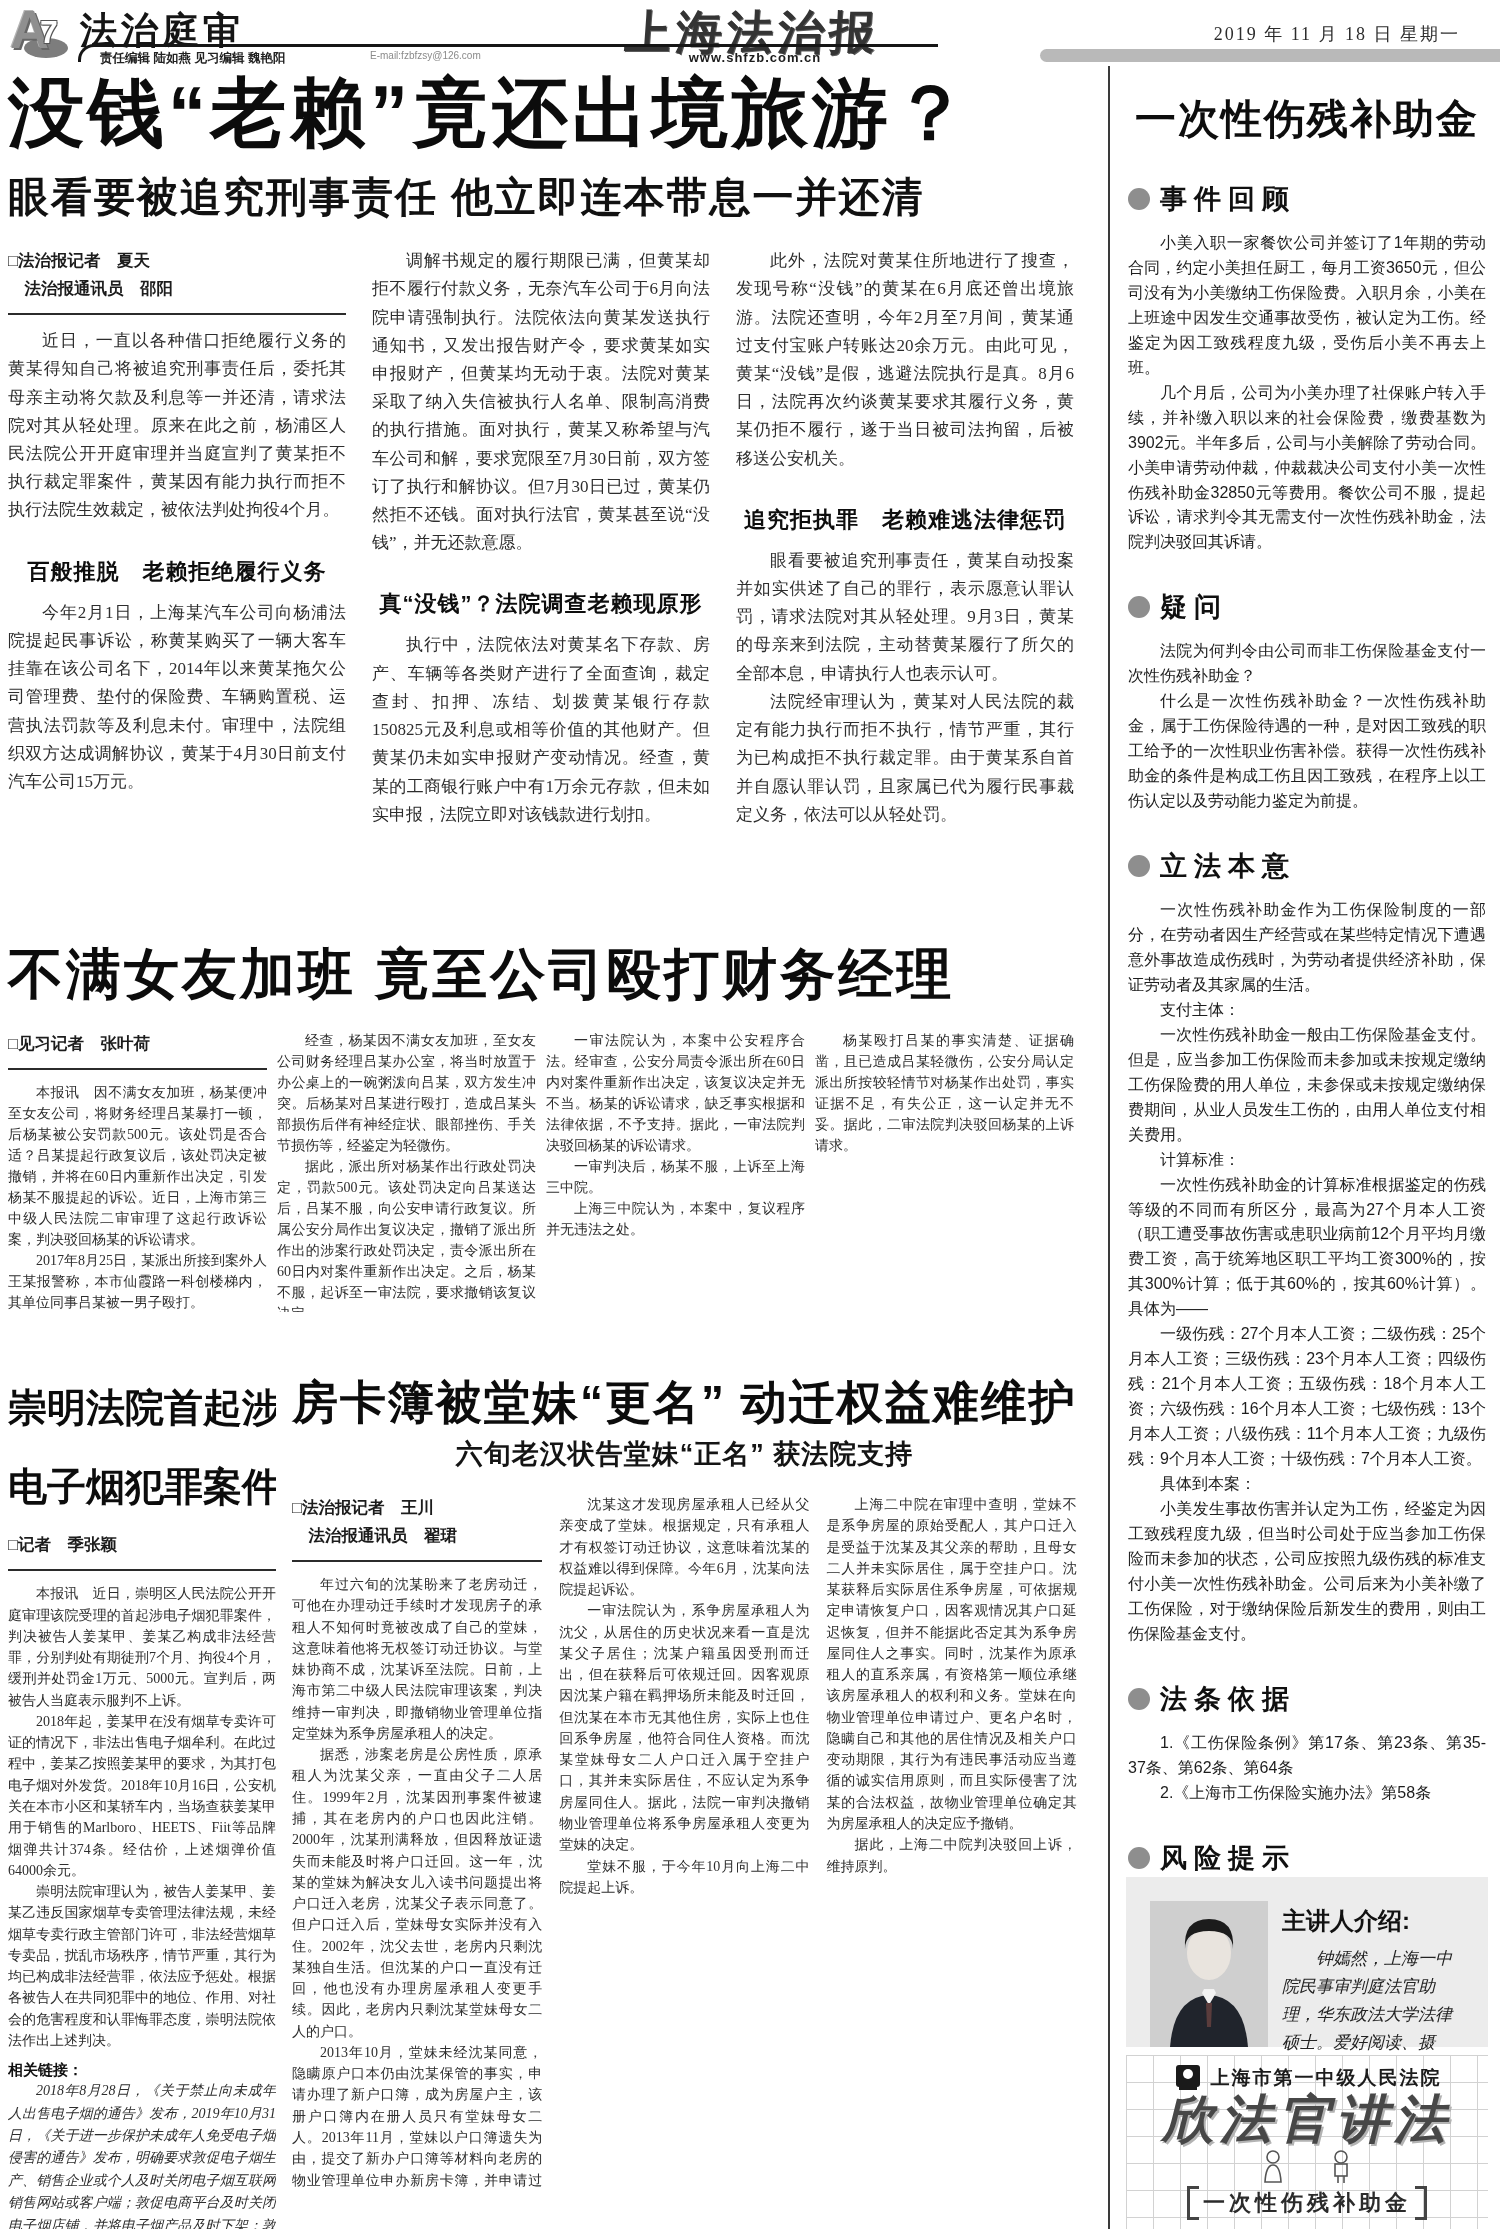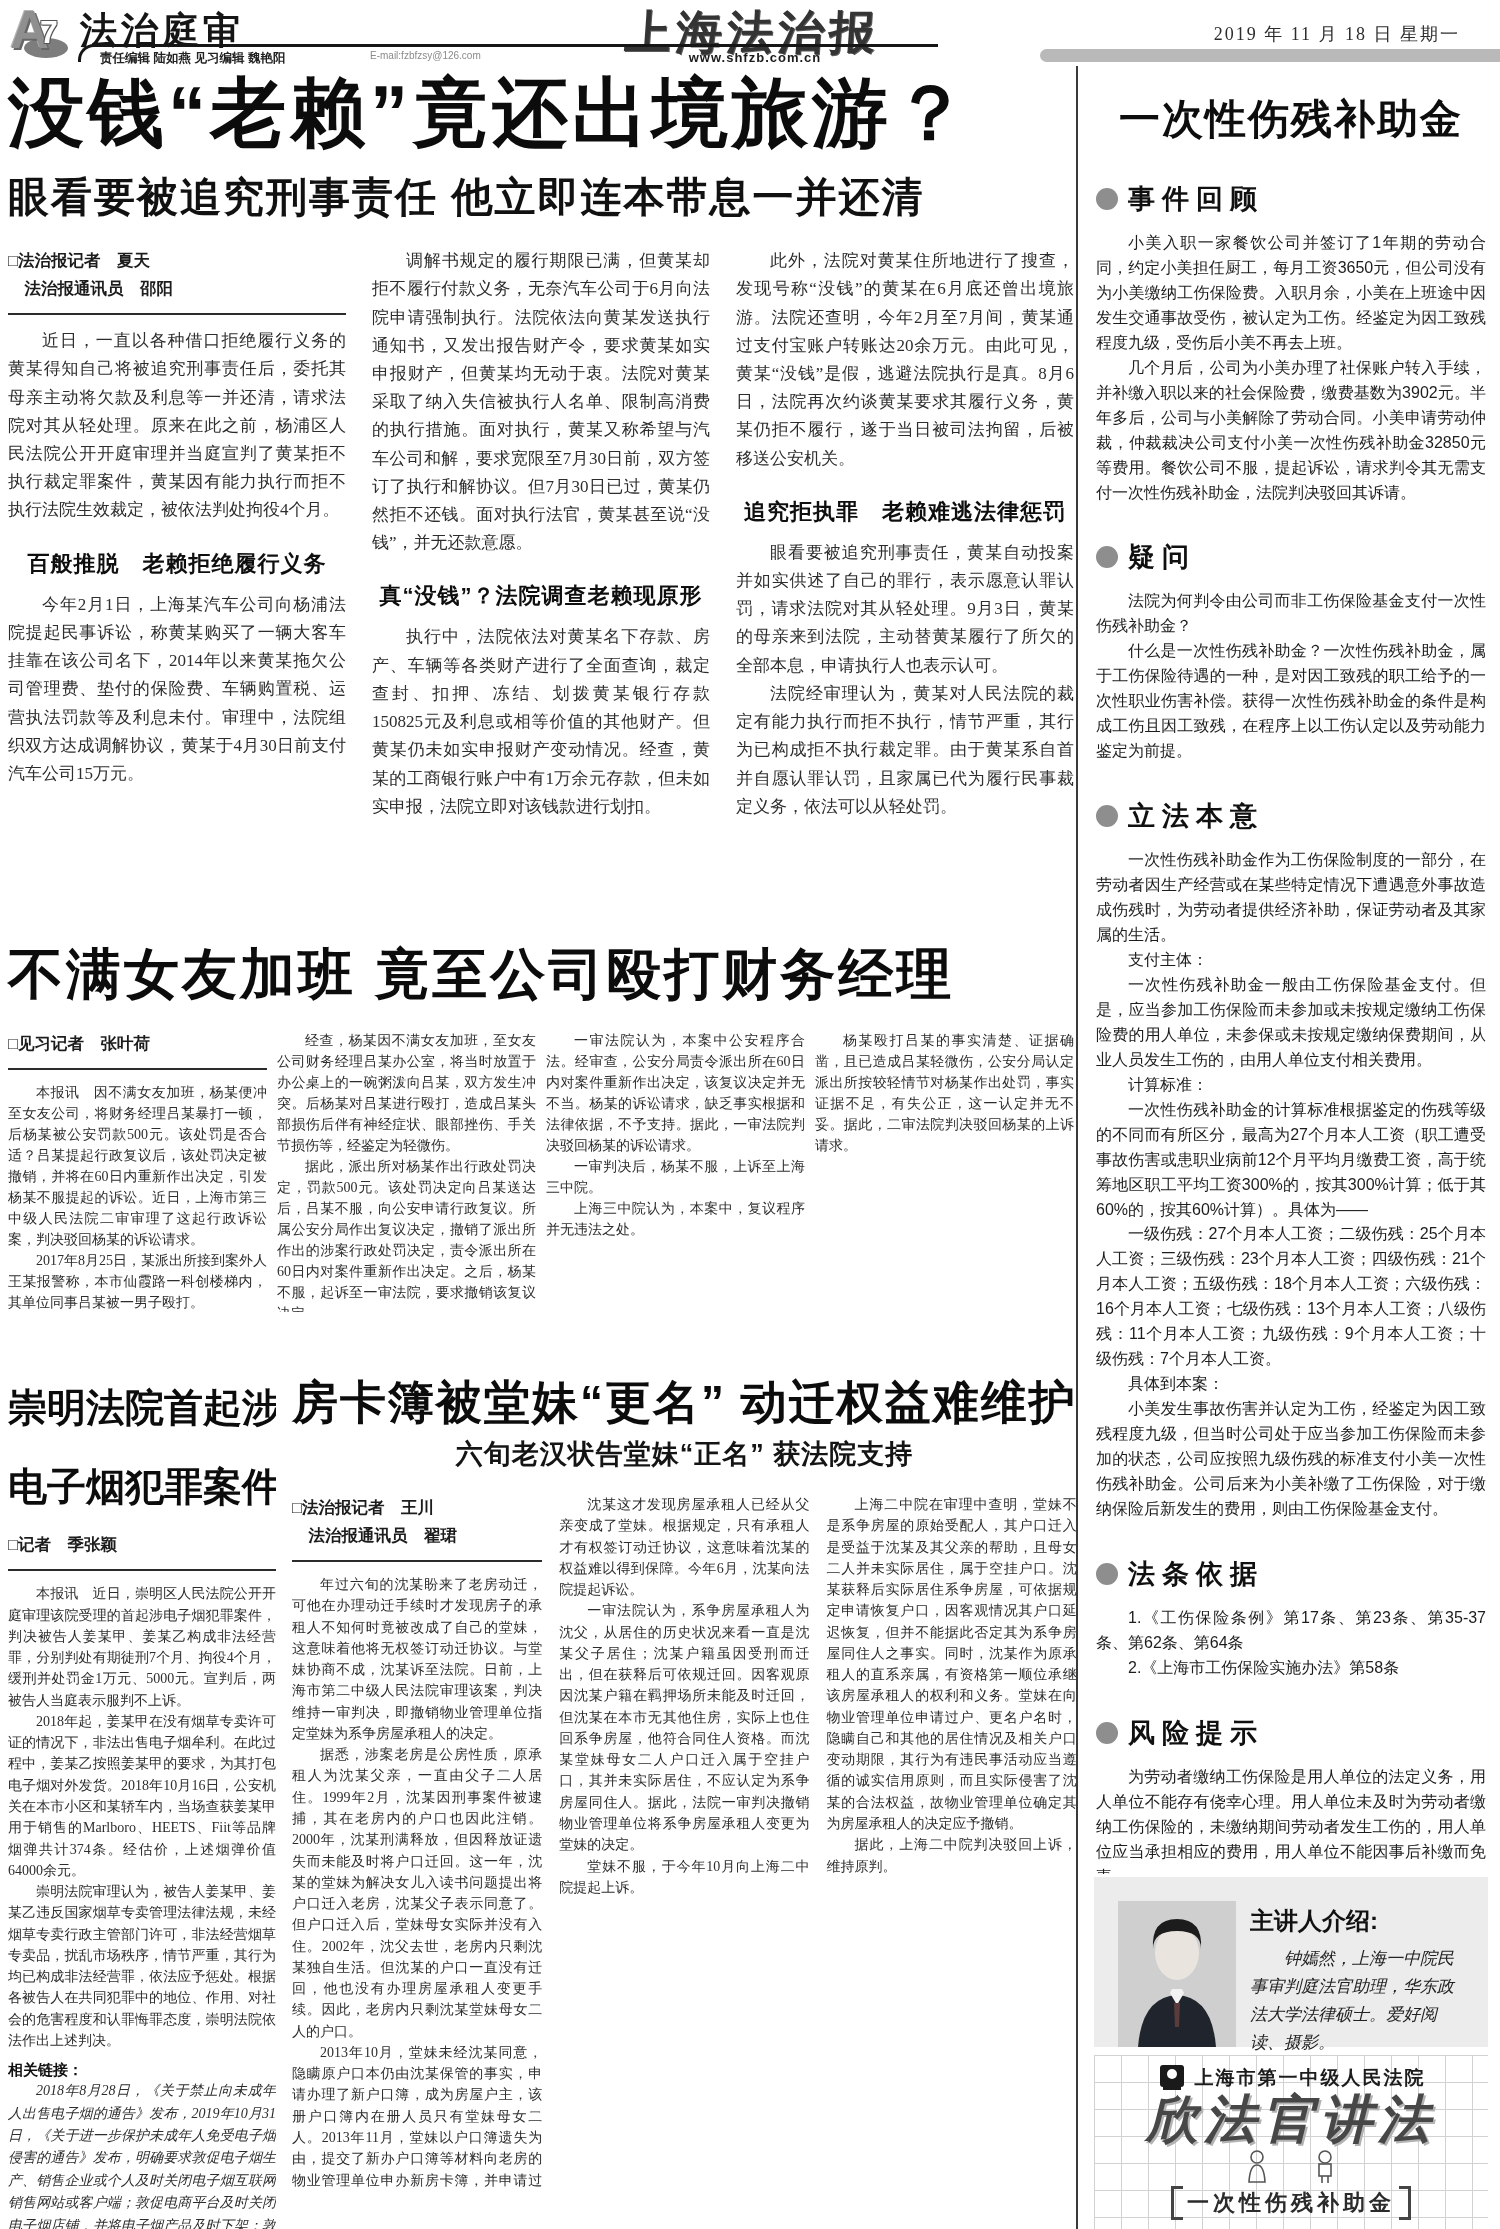--- a/index.html
+++ b/index.html
@@ -32,21 +32,21 @@
 
   
   .a1 { position:absolute; top:6px; left:0; width:1066px; }
   .a1-headline { font-size:76px; font-weight:900; letter-spacing:4px; color:#0c0c0c; line-height:1.08; white-space:nowrap; }
   .a1-deck { margin-top:16px; font-size:41px; font-weight:800; letter-spacing:2px; color:#111; }
   .a1 .cols { display:flex; gap:26px; margin-top:22px; height:632px; }
   .a1 .col { flex:1; }
   .a1 .col p { font-size:17px; line-height:1.66; }
   .byline { font-size:16.5px; font-weight:bold; color:#1c1c1c; line-height:1.7; font-family:"Liberation Serif",serif; }
   .byline-rule { border-bottom:2px solid #2b2b2b; margin:10px 0 12px; }
-  .subhead { text-align:center; font-size:22px; font-weight:900; color:#0e0e0e; margin:24px 0 12px; letter-spacing:1px; }
+  .subhead { text-align:center; font-size:22px; font-weight:900; color:#0e0e0e; margin:32px 0 12px; letter-spacing:1px; }
 
   
   .a2 { position:absolute; top:872px; left:0; width:1066px; }
   .a2-headline { font-size:55px; font-weight:900; letter-spacing:3px; color:#0c0c0c; white-space:nowrap; }
   .a2-deck { margin-top:14px; font-size:32px; font-weight:600; color:#141414; letter-spacing:2px; }
   .a2 .cols { display:flex; gap:10px; margin-top:18px; height:282px; }
   .a2 .col { flex:1; }
   .a2 .col p { font-size:14px; line-height:1.5; }
 
   
@@ -57,21 +57,21 @@
   .related-label { font-weight:900; font-size:15px; margin-top:10px; color:#111; }
   .related p { font-style:italic; font-size:14px; line-height:1.6; }
   .a4 { flex:1; }
   .a4-headline { text-align:center; font-size:46px; font-weight:900; letter-spacing:2px; color:#0c0c0c; margin-top:16px; white-space:nowrap; }
   .a4-deck { text-align:center; font-size:27px; font-weight:600; color:#141414; margin-top:2px; letter-spacing:1px; }
   .a4 .cols { display:flex; gap:17px; margin-top:22px; height:700px; }
   .a4 .col { flex:1; }
   .a4 .col p { font-size:14px; line-height:1.52; }
 
   
-  .sidebar { position:absolute; right:0; top:66px; width:424px; height:2163px; border-left:2px solid #3a3a3a; padding:0 14px 0 18px; }
+  .sidebar { position:absolute; right:0; top:66px; width:392px; height:2163px; border-left:2px solid #3a3a3a; padding:0 14px 0 18px; }
   .sb-flow { height:1808px; overflow:hidden; }
   .sb-title { text-align:center; margin-top:26px; font-size:41px; font-weight:900; letter-spacing:2px; color:#0d0d0d; }
   .sb-sec { display:flex; align-items:center; gap:10px; margin:34px 0 14px; }
   .sb-bullet { width:22px; height:22px; border-radius:50%; background:#8e8e8e; flex:none; }
   .sb-sec h3 { font-size:27px; font-weight:900; letter-spacing:7px; color:#101010; }
   .sb p { font-size:16px; line-height:1.56; text-indent:2em; text-align:justify; color:#1d1d1d; }
 
   .speaker { position:absolute; left:16px; right:12px; bottom:182px; height:170px; background:#ececec; display:flex; gap:14px; padding:24px; }
   .speaker-photo { width:118px; height:146px; flex:none; background:#c9c9c9; }
   .speaker-label { font-size:24px; font-weight:900; color:#111; margin:4px 0 8px; }

